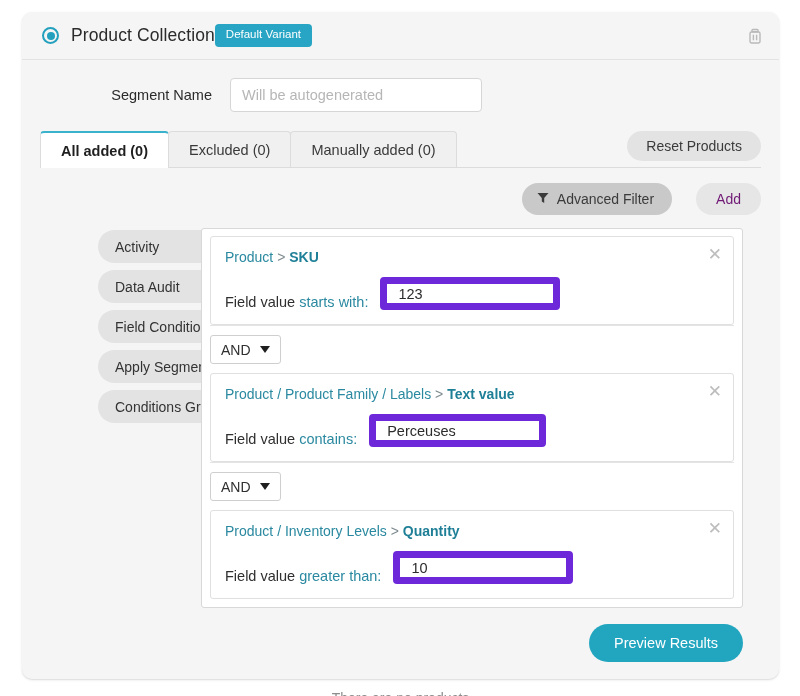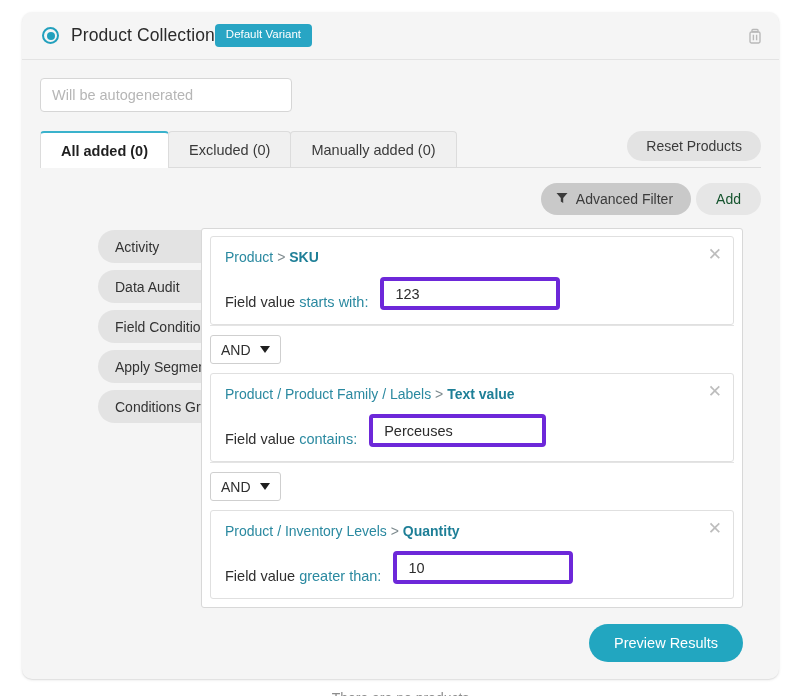--- a/index.html
+++ b/index.html
@@ -156,21 +156,21 @@
     color: #3b3b3b;
     font-family: "Liberation Sans", sans-serif;
     cursor: pointer;
   }
 
   
   .filter-actions {
     display: flex;
     justify-content: flex-end;
     align-items: center;
-    gap: 5px;
+    gap: 24px;
     padding-top: 15px;
   }
   .adv-filter-btn {
     background: #c9c9c9;
     border: none;
     border-radius: 17px;
     height: 32px;
     padding: 0 18px 0 15px;
     font-size: 14px;
     color: #3b3b3b;
@@ -180,21 +180,21 @@
     font-family: "Liberation Sans", sans-serif;
     cursor: pointer;
   }
   .add-btn {
     background: #e6e6e6;
     border: none;
     border-radius: 17px;
     height: 32px;
     padding: 0 20px;
     font-size: 14px;
-    color: #14532d;
+    color: #701a75;
     font-family: "Liberation Sans", sans-serif;
     cursor: pointer;
   }
 
   
   .main-cols {
     display: flex;
     padding-top: 13px;
     align-items: flex-start;
   }
@@ -251,21 +251,21 @@
   }
   .cond-label {
     font-size: 14.5px;
     color: #2f2f2f;
     white-space: nowrap;
     margin-right: 12px;
   }
   .cond-label .op { color: #2a89a0; }
   .cond-input {
     height: 33px;
-    border: 4px solid #6d28d9;
+    border: 7px solid #6d28d9;
     border-radius: 4px;
     background: #ffffff;
     font-size: 14.5px;
     color: #2c2c2c;
     padding: 0 11px;
     font-family: "Liberation Sans", sans-serif;
     outline: none;
   }
   .cond-close {
     position: absolute;
@@ -343,20 +343,21 @@
           <rect x="5" y="2" width="6" height="2.2" rx=".8" fill="none" stroke="#b9b9b9" stroke-width="1.4"></rect>
           <line x1="6.4" y1="7.2" x2="6.4" y2="12.8" stroke="#b9b9b9" stroke-width="1.4"></line>
           <line x1="9.6" y1="7.2" x2="9.6" y2="12.8" stroke="#b9b9b9" stroke-width="1.4"></line>
         </svg>
       </span>
     </div>
 
     <div class="card-body">
 
       <div class="segment-row">
+        <div class="segment-label">Segment Name</div>
         <input class="segment-input" type="text" placeholder="Will be autogenerated" style="">
       </div>
 
       <div class="tabs-row">
         <div class="tab active">All added (0)</div>
         <div class="tab">Excluded (0)</div>
         <div class="tab">Manually added (0)</div>
         <button class="reset-products-btn">Reset Products</button>
       </div>
 

